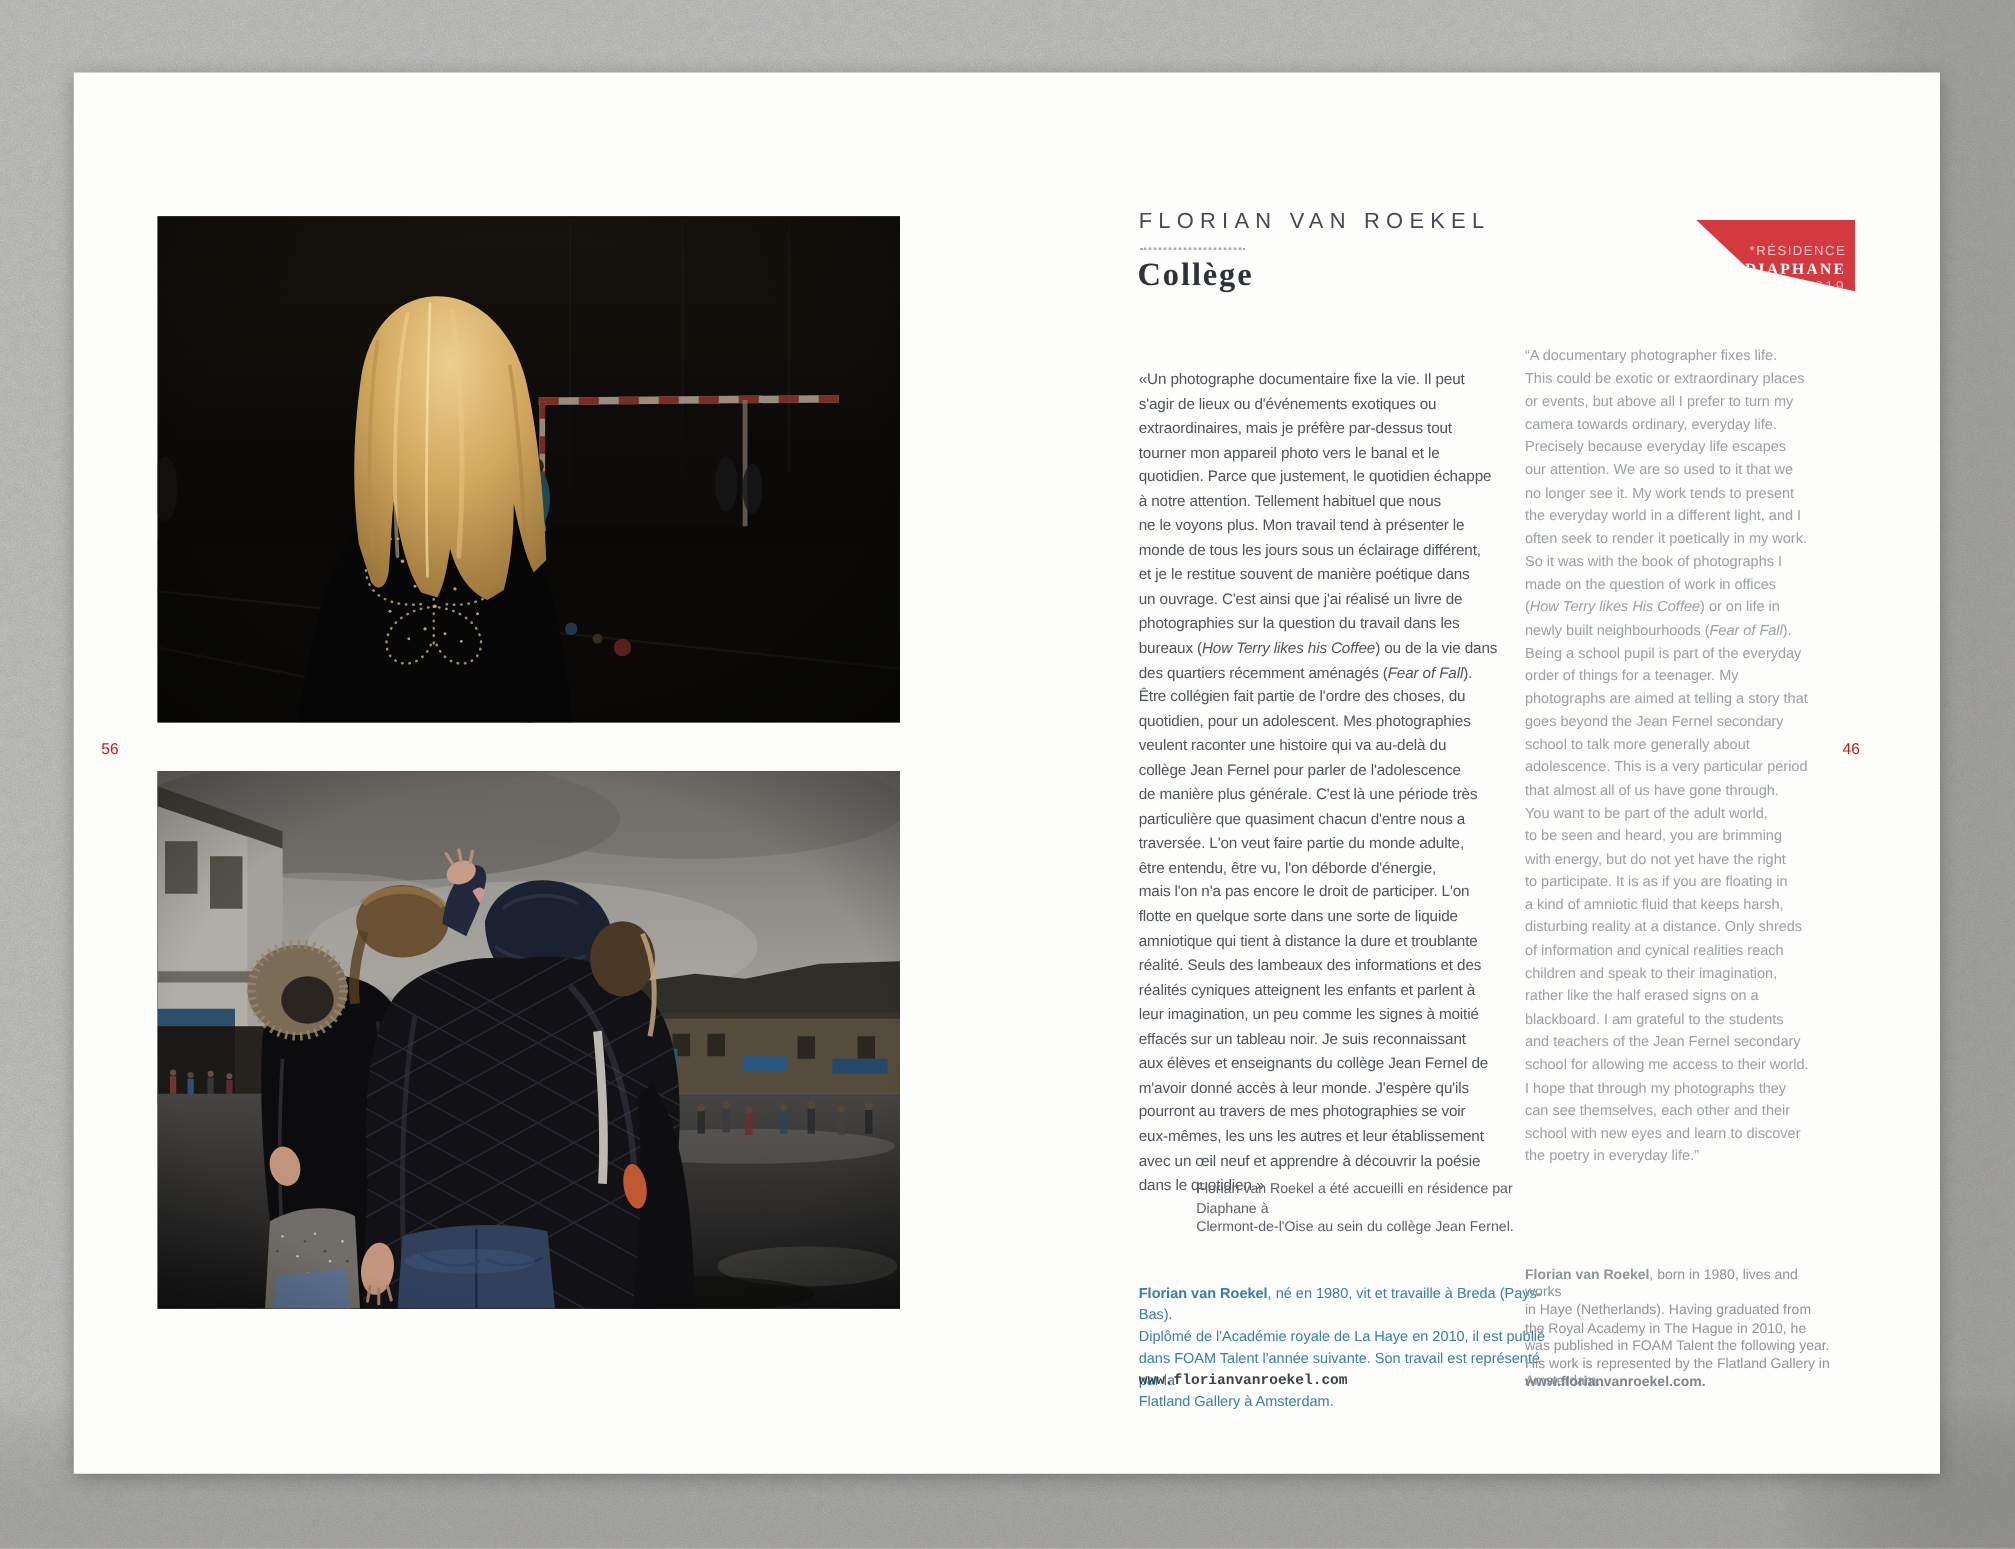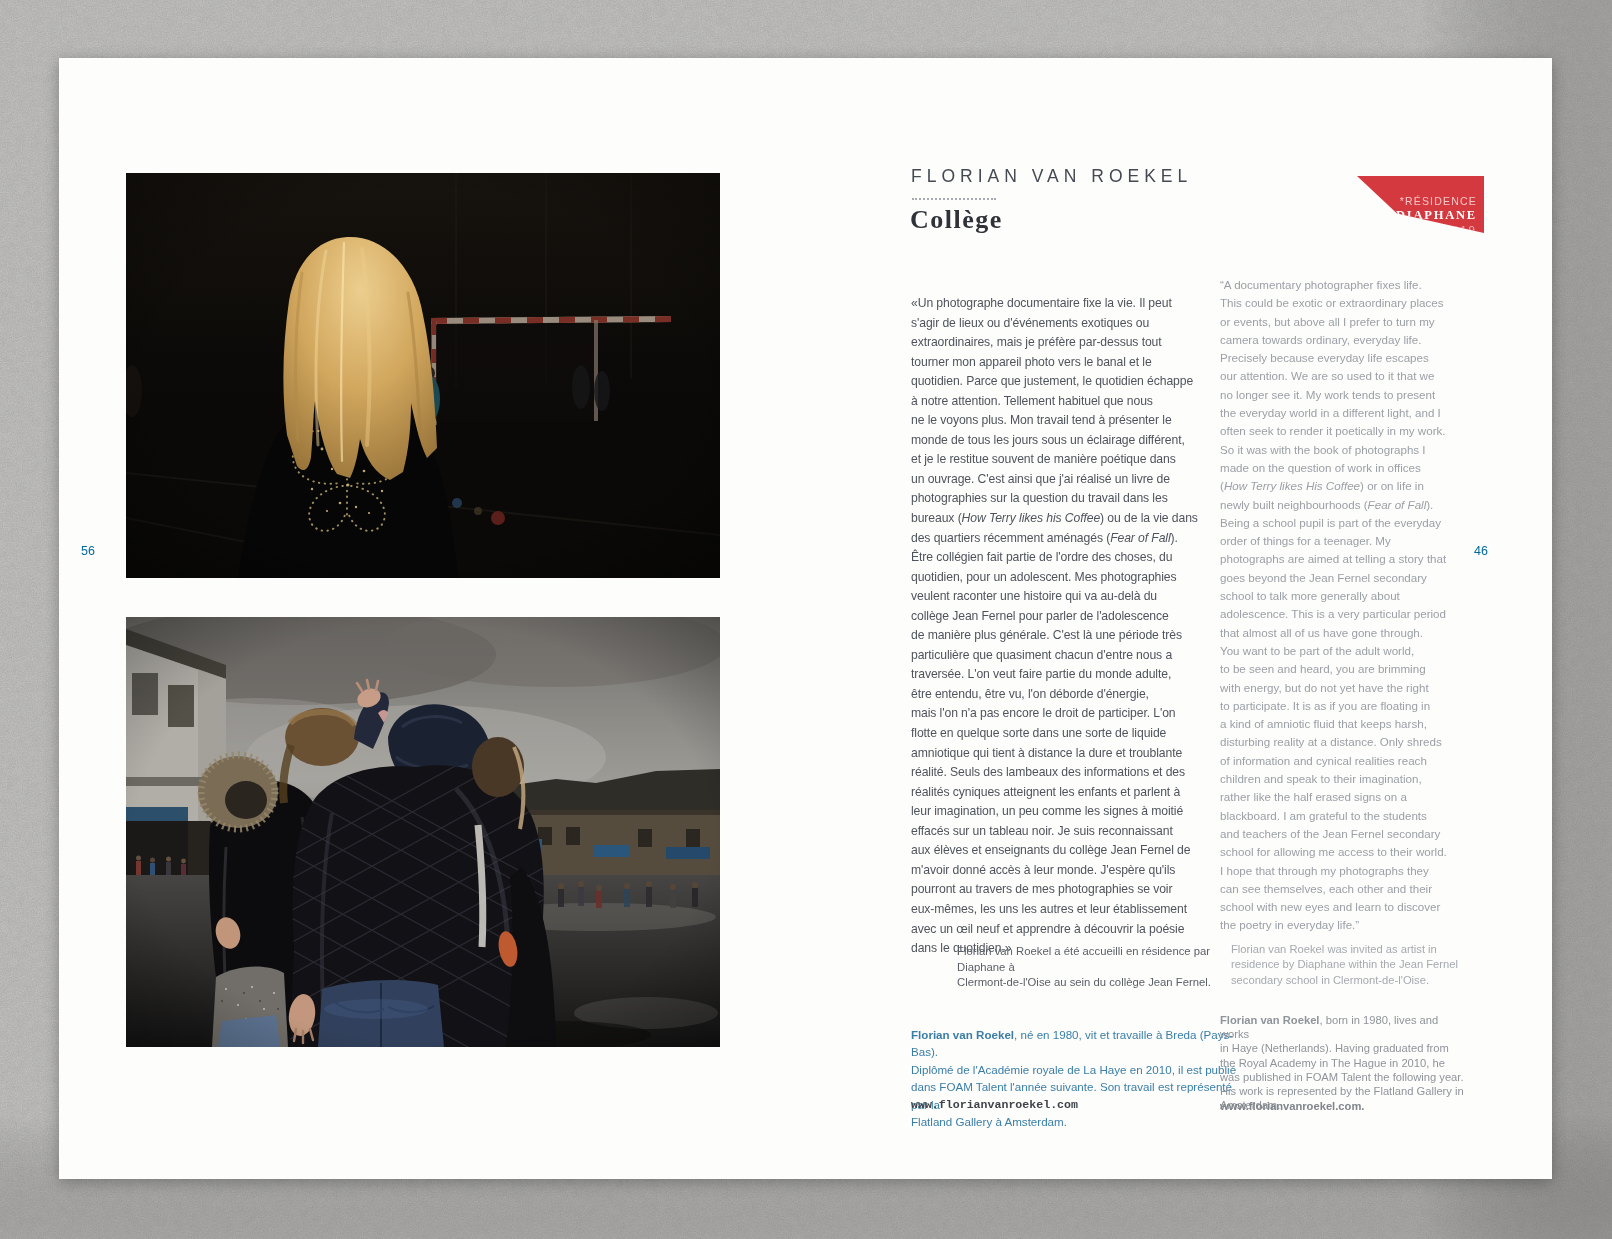--- a/index.html
+++ b/index.html
@@ -4,21 +4,21 @@
 <style>
   html,body{margin:0;padding:0;}
   body{font-family:"Liberation Sans",sans-serif;background:#bdbcbb;}
   .stage{position:relative;width:1612px;height:1239px;overflow:hidden;background:#c6c5c3;}
   .stage > svg.bg{position:absolute;left:0;top:0;}
   .spread{position:absolute;left:59px;top:58px;width:1493px;height:1121px;background:#fdfdfc;box-shadow:0 3px 14px rgba(0,0,0,.28);}
   .photo{position:absolute;overflow:hidden;background:#0a0908;}
   .photo svg{display:block;}
   .photo-top{left:67px;top:115px;width:594px;height:405px;}
   .photo-bottom{left:67px;top:559px;width:594px;height:430px;}
-  .pagenum{position:absolute;font-size:12.5px;color:#0369a1;}
+  .pagenum{position:absolute;font-size:12.5px;color:#b91c1c;margin-top:48px;}
   .pn-left{left:22px;top:486px;}
   .pn-right{left:1415px;top:486px;}
   .artist-name{position:absolute;left:852px;top:108px;font-size:17.5px;letter-spacing:5px;color:#454a52;white-space:nowrap;}
   .dotted-rule{position:absolute;left:853px;top:140px;width:84px;height:0;border-bottom:2px dotted #a4aab0;}
   .work-title{position:absolute;left:851px;top:147px;font-family:"Liberation Serif",serif;font-size:26px;font-weight:600;letter-spacing:1.5px;color:#2f3238;}
   .badge{position:absolute;left:1298px;top:118px;width:127px;height:57px;background:#d53940;
          clip-path:polygon(0 0,100% 0,100% 100%,31.5% 66%);
          text-align:right;box-sizing:border-box;padding:18px 7px 0 0;}
   .badge .b1{font-size:10.5px;letter-spacing:1.2px;color:#f2c6c6;line-height:14px;}
   .badge .b2{font-size:12.5px;font-weight:bold;letter-spacing:1.8px;color:#ffffff;line-height:15px;font-family:Liberation Serif, serif;}
@@ -381,23 +381,20 @@
 of information and cynical realities reach
 children and speak to their imagination,
 rather like the half erased signs on a
 blackboard. I am grateful to the students
 and teachers of the Jean Fernel secondary
 school for allowing me access to their world.
 I hope that through my photographs they
 can see themselves, each other and their
 school with new eyes and learn to discover
 the poetry in everyday life.”</span></div>
-    <div class="coltext en-credit">Florian van Roekel was invited as artist in
-residence by Diaphane within the Jean Fernel
-secondary school in Clermont-de-l'Oise.</div>
     <div class="coltext en-bio"><b>Florian van Roekel</b><span>, born in 1980, lives and works
 in Haye (Netherlands). Having graduated from
 the Royal Academy in The Hague in 2010, he
 was published in FOAM Talent the following year.
 His work is represented by the Flatland Gallery in
 Amsterdam.</span></div>
     <div class="en-url">www.florianvanroekel.com.</div>
 
   </div>
 </div>

